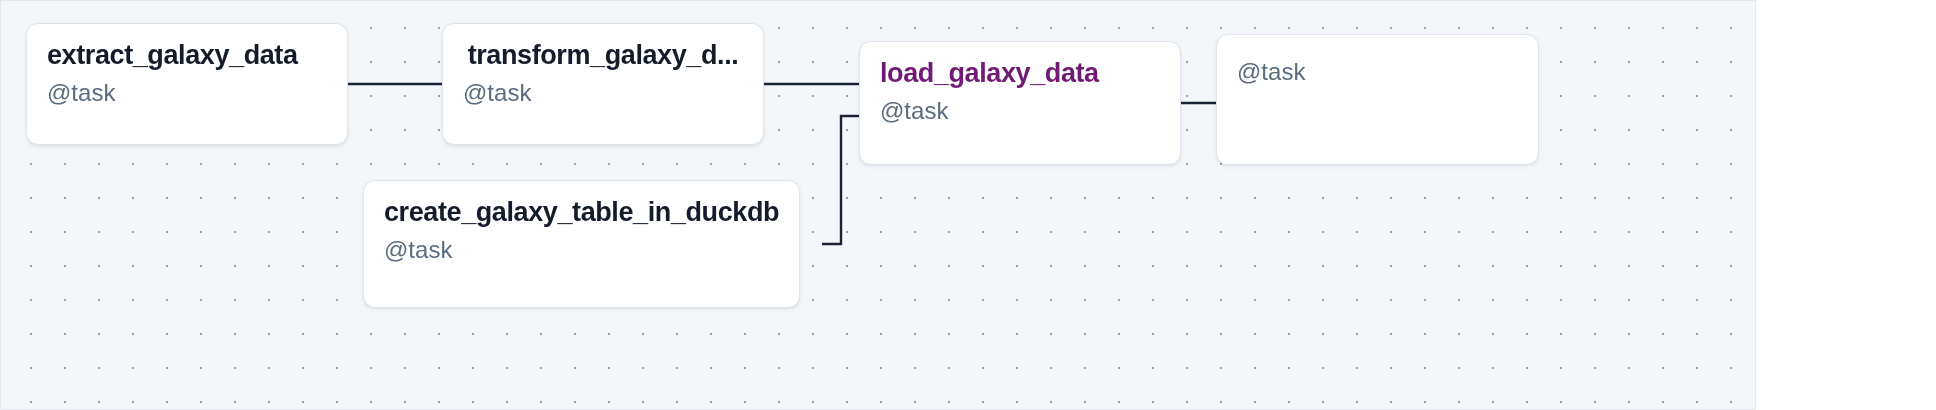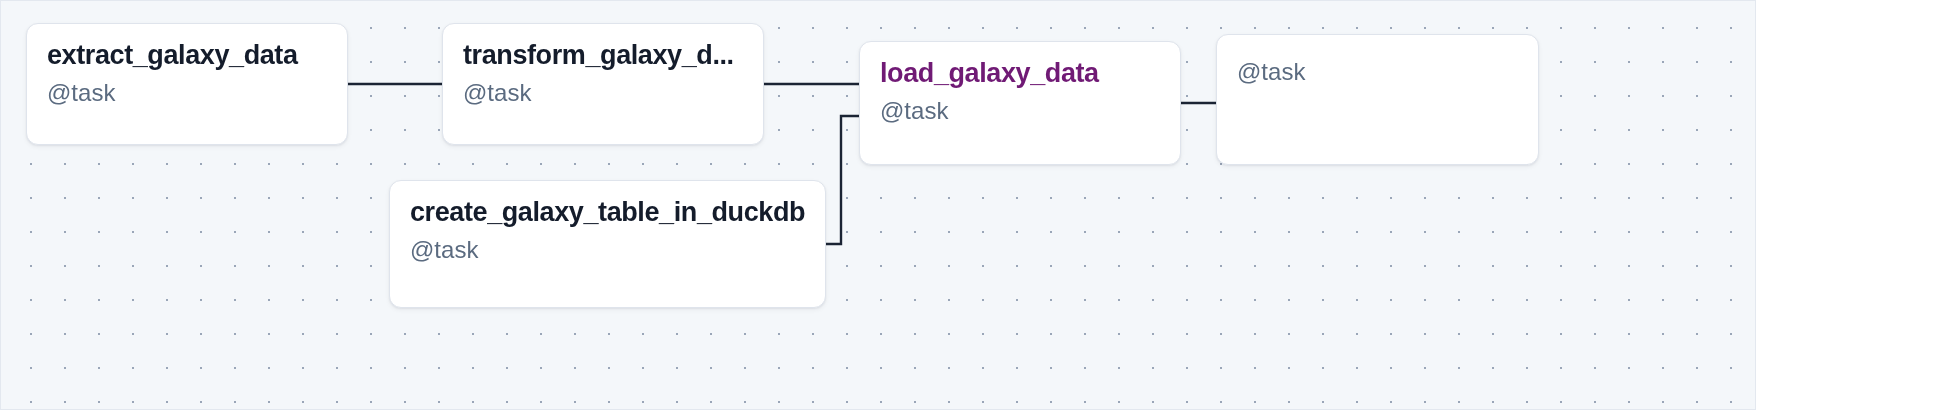--- a/index.html
+++ b/index.html
@@ -91,31 +91,31 @@
     <path class="edge-path" d="M 1180 102 L 1215 102" style="stroke: rgb(27, 36, 52);"></path>
     <path class="edge-path" d="M 821 243 L 840 243 L 840 115 L 858 115" style="stroke: rgb(27, 36, 52);"></path>
   </svg>
 
   <div class="task-node" style="left: 25px; top: 22px; width: 322px; height: 122px; border-color: rgb(223, 228, 236); background-color: rgb(255, 255, 255);">
     <span class="task-title" style="color: rgb(20, 28, 43);">extract_galaxy_data</span>
     <span class="task-subtitle" style="color: rgb(91, 107, 128);">@task</span>
   </div>
 
   <div class="task-node" style="left: 441px; top: 22px; width: 322px; height: 122px; border-color: rgb(223, 228, 236); background-color: rgb(255, 255, 255);">
-    <span class="task-title" style="color: rgb(20, 28, 43);">transform_galaxy_d...</span>
+    <span class="task-title" style="color: rgb(20, 28, 43); text-align: center;">transform_galaxy_d...</span>
     <span class="task-subtitle" style="color: rgb(91, 107, 128);">@task</span>
   </div>
 
   <div class="task-node" style="left: 858px; top: 40px; width: 322px; height: 124px; border-color: rgb(223, 228, 236); background-color: rgb(255, 255, 255);">
     <span class="task-title" style="color: #701a75;">load_galaxy_data</span>
     <span class="task-subtitle" style="color: rgb(91, 107, 128);">@task</span>
   </div>
 
   <div class="task-node" style="left: 1215px; top: 33px; width: 323px; height: 131px; border-color: rgb(223, 228, 236); background-color: rgb(255, 255, 255);">
     <span class="task-subtitle" style="color: rgb(91, 107, 128);">@task</span>
   </div>
 
-  <div class="task-node" style="left: 388px; top: 179px; width: 437px; height: 128px; border-color: rgb(223, 228, 236); background-color: rgb(255, 255, 255);">
+  <div class="task-node" style="left: 362px; top: 179px; width: 437px; height: 128px; border-color: rgb(223, 228, 236); background-color: rgb(255, 255, 255);">
     <span class="task-title" style="color: rgb(20, 28, 43);">create_galaxy_table_in_duckdb</span>
     <span class="task-subtitle" style="color: rgb(91, 107, 128);">@task</span>
   </div>
 
 </div>
 
 </body></html>

